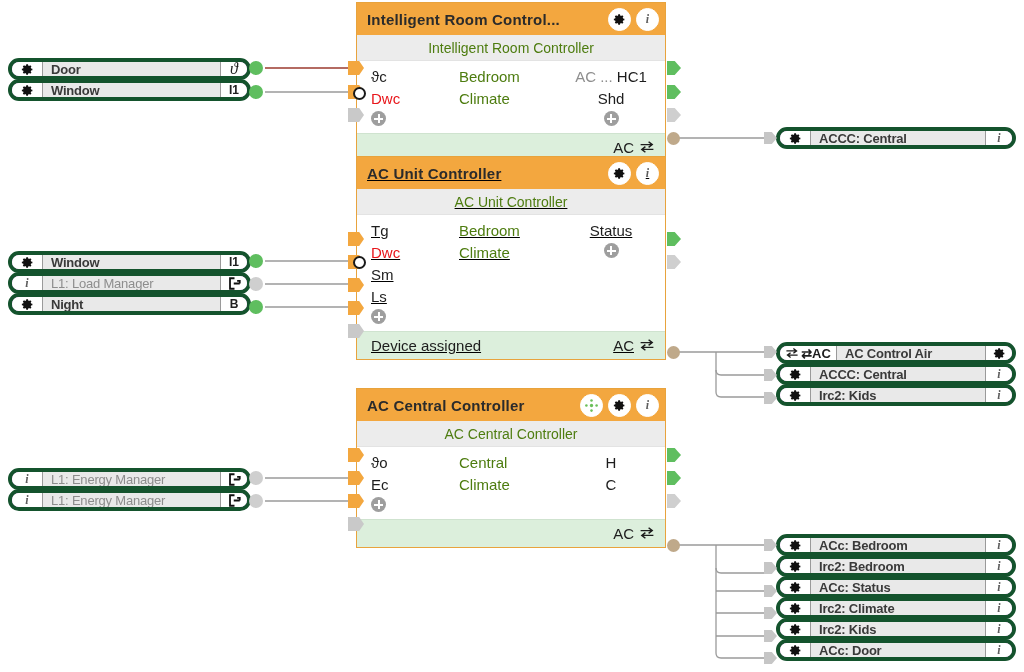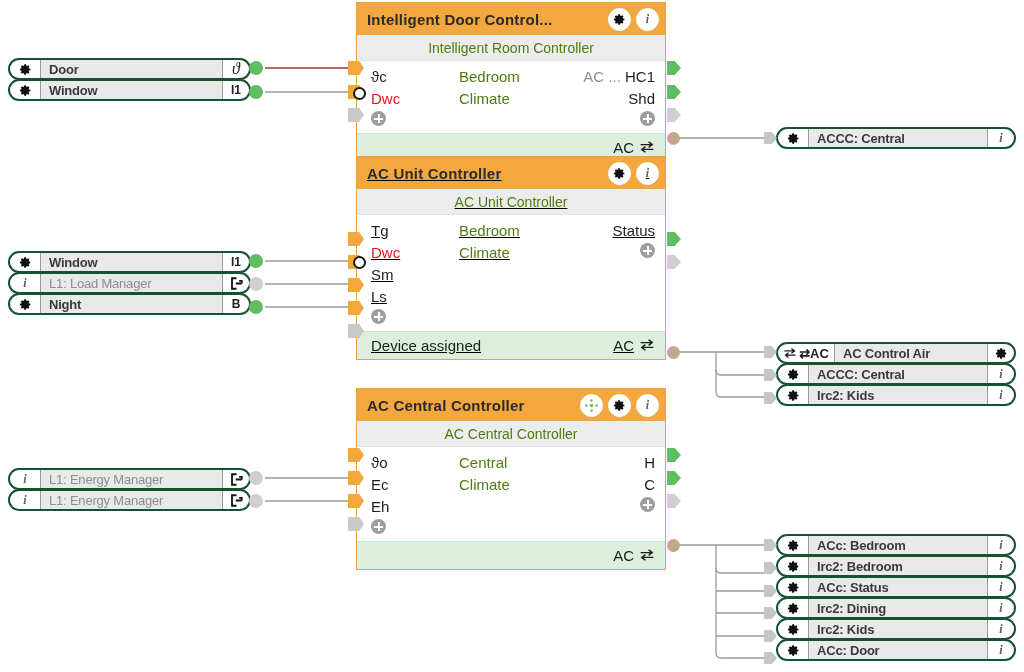--- a/index.html
+++ b/index.html
@@ -10,23 +10,23 @@
     -webkit-font-smoothing:antialiased;
   }
   #canvas{position:absolute;left:0;top:0;width:1024px;height:672px;}
   svg.wires{position:absolute;left:0;top:0;width:1024px;height:672px;pointer-events:none;}
 
   
   .pill{
     position:absolute;
     height:22px;
     box-sizing:border-box;
-    border:2px solid #14532d;
+    border:4px solid #14532d;
     border-radius:11px;
-    background:#4c1d95;
+    background:#f0abfc;
     display:flex;align-items:stretch;
     overflow:hidden;
     font-size:13px;
   }
   .pill .seg-icon{
     width:30px;min-width:30px;
     display:flex;align-items:center;justify-content:center;
     background:#ffffff;
     border-right:1px solid #9a9a9a;
   }
@@ -106,21 +106,21 @@
   .block .row{
     height:22px;
     display:flex;align-items:center;
     position:relative;
     padding:0 10px 0 14px;
     font-size:15px;
   }
   .row .lcell{width:88px;color:#1d1d1d;white-space:nowrap;}
   .row .lcell.red{color:#e8161b;}
   .row .ccell{flex:1;text-align:left;color:#4d7c0f;white-space:nowrap;}
-  .row .rcell{min-width:88px;text-align:right;color:#1d1d1d;white-space:nowrap;}
+  .row .rcell{min-width:88px;text-align:center;color:#1d1d1d;white-space:nowrap;}
   .row .rcell .muted{color:#8e8e8e;}
   .block .footer{
     height:27px;
     background:#dcefdc;
     border-top:1px solid #cfe3cf;
     display:flex;align-items:center;
     padding:0 10px 0 14px;
     font-size:15px;
     color:#1d1d1d;
   }
@@ -308,21 +308,21 @@
             <path d="M13.5 6.6 H17 V10" fill="none" stroke="#111" stroke-width="2.4"></path>
           </svg>
       </span>
     </div>
   </div>
   <span class="dot-out off" style="left:249px;top:471px;"></span>
   <span class="dot-out off" style="left:249px;top:494px;"></span>
 
   <div class="block" style="left:356px;top:2px;">
     <div class="title">
-      <span class="ttxt">Intelligent  Door  Control...</span>
+      <span class="ttxt">Intelligent  Room  Control...</span>
       <span class="tbtn">
         <svg class="ico gear" viewBox="0 0 24 24">
             <path fill="#111" d="M12 8.2a3.8 3.8 0 100 7.6 3.8 3.8 0 000-7.6zm0 5.9a2.1 2.1 0 110-4.2 2.1 2.1 0 010 4.2z"></path>
             <path fill="#111" d="M21 13.6v-3.2l-2.4-.4a6.9 6.9 0 00-.7-1.7l1.4-2-2.3-2.3-2 1.4a6.9 6.9 0 00-1.7-.7L12.9 2.3h-3.2l-.4 2.4a6.9 6.9 0 00-1.7.7l-2-1.4-2.3 2.3 1.4 2a6.9 6.9 0 00-.7 1.7l-2.4.4v3.2l2.4.4c.16.6.4 1.17.7 1.7l-1.4 2 2.3 2.3 2-1.4c.53.3 1.1.54 1.7.7l.4 2.4h3.2l.4-2.4c.6-.16 1.17-.4 1.7-.7l2 1.4 2.3-2.3-1.4-2c.3-.53.54-1.1.7-1.7l2.4-.4z"></path>
           </svg>
       </span>
       <span class="tbtn">
           <span class="info-flat">i</span>
         </span>
     </div>
@@ -460,25 +460,20 @@
         <span class="lcell">ϑo</span>
         <span class="ccell">Central</span>
         <span class="rcell">H</span>
       </div>
       <div class="row">
         <span class="lcell">Ec</span>
         <span class="ccell">Climate</span>
         <span class="rcell">C</span>
       </div>
       <div class="row">
-        <span class="lcell">Eh</span>
-        <span class="ccell"></span>
-        <span class="rcell"><span class="plus"></span></span>
-      </div>
-      <div class="row">
         <span class="lcell"><span class="plus"></span></span>
         <span class="ccell"></span>
           <span class="rcell"></span>
       </div>
     </div>
     <div class="footer">
       <span class="ftxt"></span>
       <span class="fright">
         <span>AC</span>
         <span class="swap">
@@ -599,21 +594,21 @@
           <span class="info-flat">i</span>
         </span>
     </div>
     <div class="pill" style="width:240px;">
       <span class="seg-icon wide">
         <svg class="ico gear" viewBox="0 0 24 24">
             <path fill="#111" d="M12 8.2a3.8 3.8 0 100 7.6 3.8 3.8 0 000-7.6zm0 5.9a2.1 2.1 0 110-4.2 2.1 2.1 0 010 4.2z"></path>
             <path fill="#111" d="M21 13.6v-3.2l-2.4-.4a6.9 6.9 0 00-.7-1.7l1.4-2-2.3-2.3-2 1.4a6.9 6.9 0 00-1.7-.7L12.9 2.3h-3.2l-.4 2.4a6.9 6.9 0 00-1.7.7l-2-1.4-2.3 2.3 1.4 2a6.9 6.9 0 00-.7 1.7l-2.4.4v3.2l2.4.4c.16.6.4 1.17.7 1.7l-1.4 2 2.3 2.3 2-1.4c.53.3 1.1.54 1.7.7l.4 2.4h3.2l.4-2.4c.6-.16 1.17-.4 1.7-.7l2 1.4 2.3-2.3-1.4-2c.3-.53.54-1.1.7-1.7l2.4-.4z"></path>
           </svg>
       </span>
-      <span class="seg-label">Irc2: Dining</span>
+      <span class="seg-label">Irc2: Climate</span>
       <span class="seg-right plain">
           <span class="info-flat">i</span>
         </span>
     </div>
     <div class="pill" style="width:240px;">
       <span class="seg-icon wide">
         <svg class="ico gear" viewBox="0 0 24 24">
             <path fill="#111" d="M12 8.2a3.8 3.8 0 100 7.6 3.8 3.8 0 000-7.6zm0 5.9a2.1 2.1 0 110-4.2 2.1 2.1 0 010 4.2z"></path>
             <path fill="#111" d="M21 13.6v-3.2l-2.4-.4a6.9 6.9 0 00-.7-1.7l1.4-2-2.3-2.3-2 1.4a6.9 6.9 0 00-1.7-.7L12.9 2.3h-3.2l-.4 2.4a6.9 6.9 0 00-1.7.7l-2-1.4-2.3 2.3 1.4 2a6.9 6.9 0 00-.7 1.7l-2.4.4v3.2l2.4.4c.16.6.4 1.17.7 1.7l-1.4 2 2.3 2.3 2-1.4c.53.3 1.1.54 1.7.7l.4 2.4h3.2l.4-2.4c.6-.16 1.17-.4 1.7-.7l2 1.4 2.3-2.3-1.4-2c.3-.53.54-1.1.7-1.7l2.4-.4z"></path>
           </svg>

